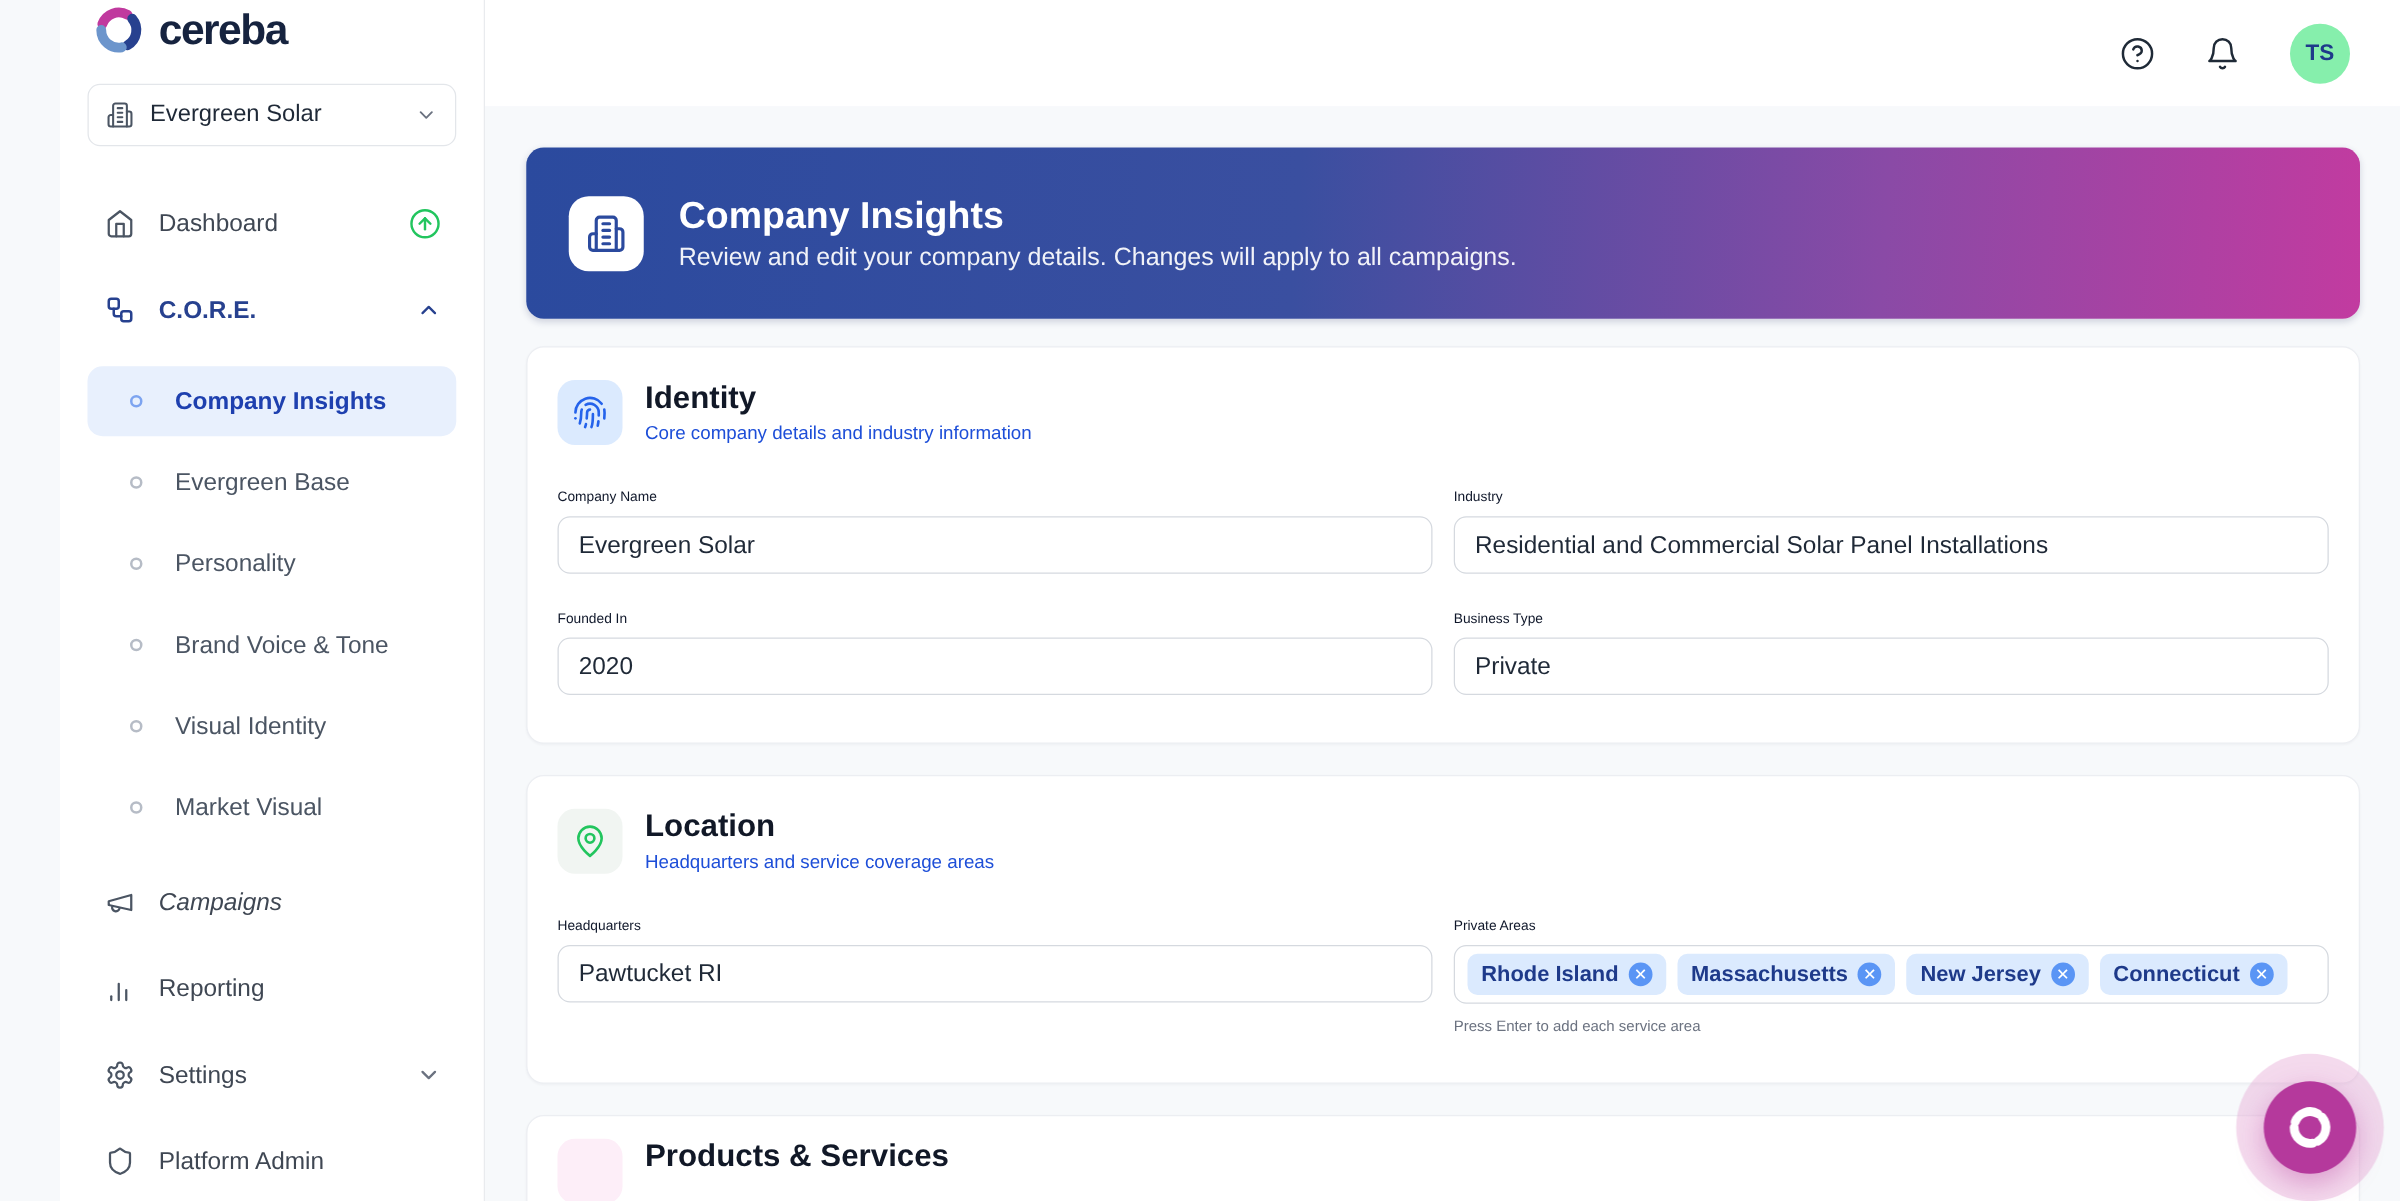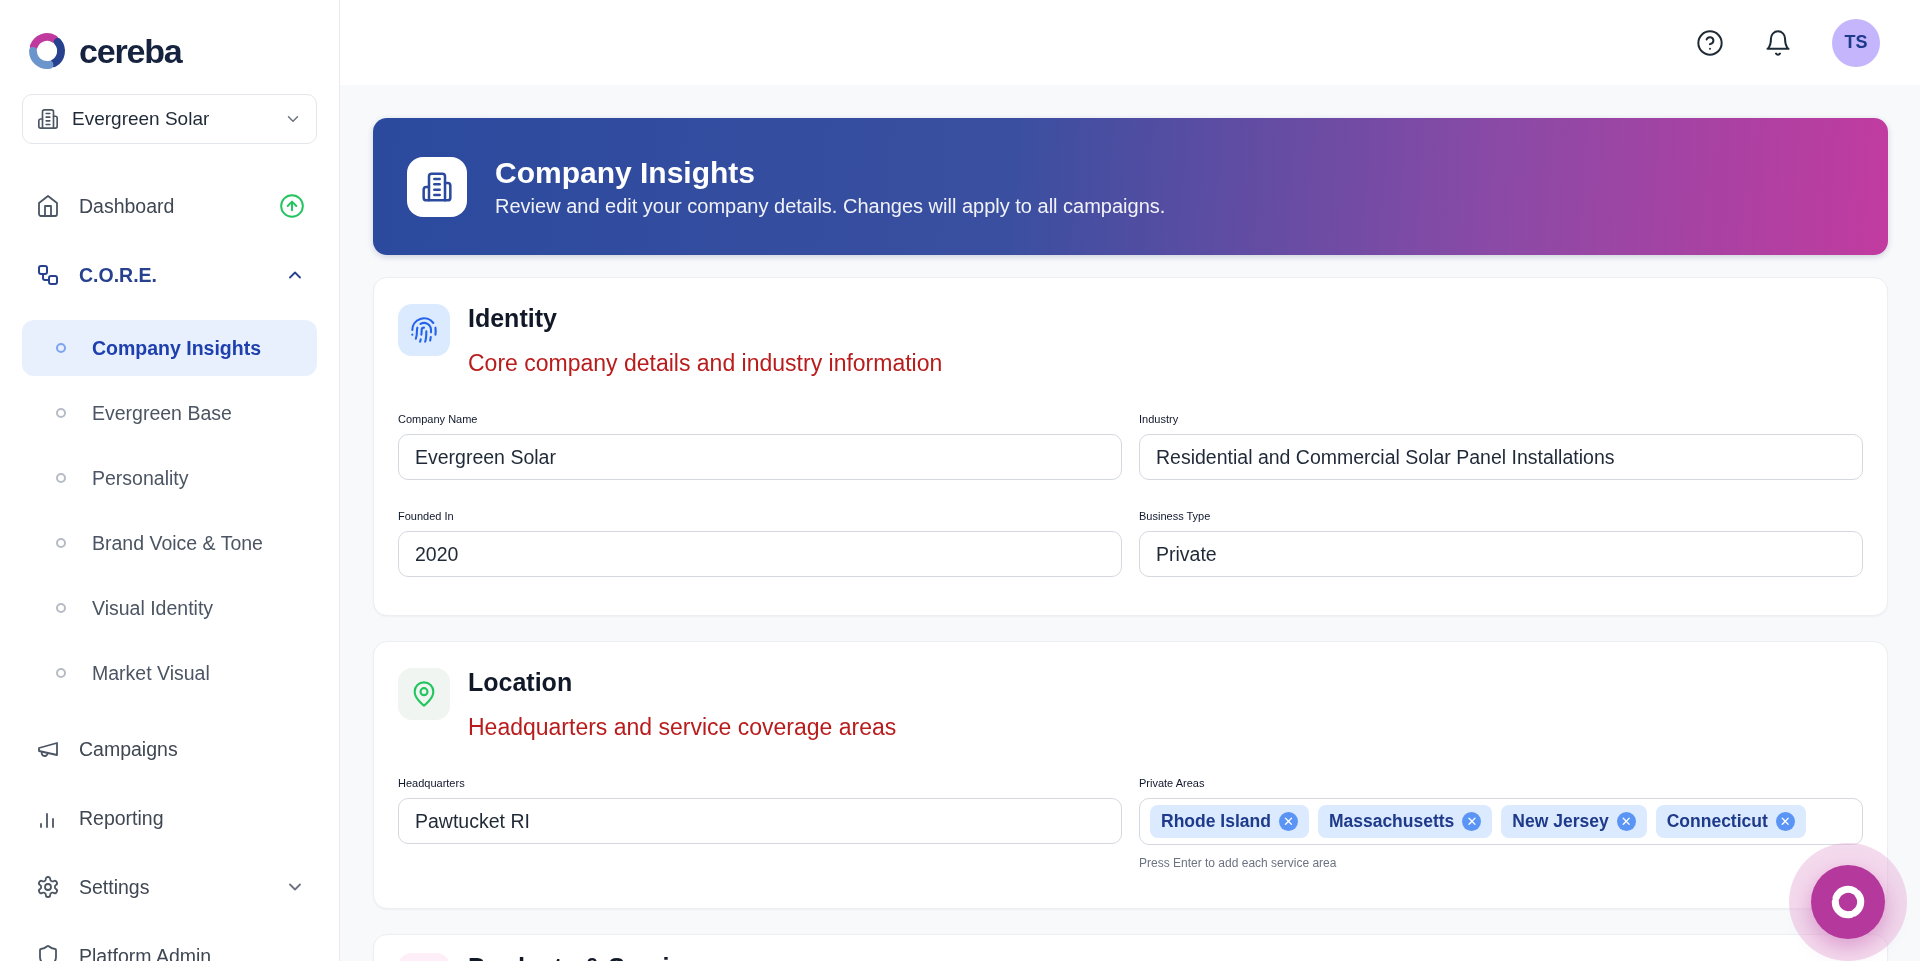--- a/index.html
+++ b/index.html
@@ -7,21 +7,21 @@
   body {
     width:1920px; height:961px;
     font-family:"Liberation Sans", sans-serif;
     background:#f7f9fb;
     display:flex;
   }
   
   .sidebar {
     width:340px; min-width:340px; background:#ffffff;
     border-right:1px solid #e9ebee;
-    padding:30px 22px 0; position:relative; z-index:3;
+    padding:3px 22px 0; position:relative; z-index:3;margin-left:48px;
   }
   .logo-row { display:flex; align-items:center; gap:11px; padding-left:4px; }
   .logo-text { font-size:34px; font-weight:700; color:#16233f; letter-spacing:-1.2px; }
   .company-selector {
     margin-top:22px; height:50px; border:1px solid #e3e6ea; border-radius:10px;
     display:flex; align-items:center; gap:13px; padding:0 14px;
     color:#1f2937; font-size:19px; cursor:pointer; background:#fff;
   }
   .company-selector .chev { margin-left:auto; color:#6b7280; display:flex; }
   .nav { margin-top:38px; display:flex; flex-direction:column; }
@@ -36,30 +36,30 @@
   .core .nav-icon { color:#27418f; }
   .subnav { display:flex; flex-direction:column; gap:9px; margin-bottom:14px; }
   .subitem {
     height:56px; display:flex; align-items:center; gap:26px;
     padding-left:34px; font-size:19.5px; color:#4b5563;
     border-radius:12px; cursor:pointer;
   }
   .subitem .bullet { width:10px; height:10px; min-width:10px; border:2px solid #b6bcc6; border-radius:50%; }
   .subitem.active { background:#e8f0fd; color:#1e40af; font-weight:700; }
   .subitem.active .bullet { border-color:#7da4f0; }
-  .group-gap { margin-top:10px; }
+  .group-gap { margin-top:10px;font-style:italic; }
   
   .main { flex:1; display:flex; flex-direction:column; min-width:0; }
   .topbar {
     height:85px; background:#ffffff; display:flex; align-items:center;
     justify-content:flex-end; gap:40px; padding-right:40px;
   }
   .icon-btn { display:flex; color:#1f2a37; cursor:pointer; background:none; border:none; }
   .avatar {
-    width:48px; height:48px; border-radius:50%; background:#c4b5fd;
+    width:48px; height:48px; border-radius:50%; background:#86efac;
     color:#1e3a8a; font-weight:700; font-size:18px;
     display:flex; align-items:center; justify-content:center; cursor:pointer;
   }
   .content { flex:1; padding:33px 32px 0 33px; background:#f7f9fb; overflow:hidden; }
   
   .hero {
     height:137px; border-radius:14px;
     background:linear-gradient(94deg,#2b4a9e 0%,#3a4fa0 42%,#8a4aa6 74%,#c23ba0 100%);
     display:flex; align-items:center; gap:28px; padding:0 34px; color:#fff;
     box-shadow:0 2px 6px rgba(30,40,90,.18);
@@ -80,21 +80,21 @@
   .card.products { margin-top:25px; padding-top:18px; }
   .card-head { display:flex; align-items:flex-start; gap:18px; }
   .card-tile {
     width:52px; height:52px; border-radius:14px;
     display:flex; align-items:center; justify-content:center;
   }
   .tile-blue { background:#dbeafe; color:#2563eb; }
   .tile-green { background:#f1f5f2; color:#22c55e; }
   .tile-pink { background:#fdeef8; color:#c23ba0; }
   .card-title { font-size:25px; font-weight:700; color:#111827; }
-  .card-sub { font-size:23px; color:#b91c1c; margin-top:17px; }
+  .card-sub { font-size:15px; color:#1d4ed8; margin-top:5px; }
   .fields {
     display:grid; grid-template-columns:1fr 1fr;
     column-gap:17px; row-gap:30px; margin-top:36px;
   }
   .field label { display:block; font-size:11px; color:#0f172a; margin-bottom:9px; }
   .input {
     width:100%; height:46px; border:1px solid #d5d9df; border-radius:10px;
     padding:0 16px; font-size:19.5px; color:#1f2937; background:#fff;
     font-family:"Liberation Sans", sans-serif; outline:none;
   }

